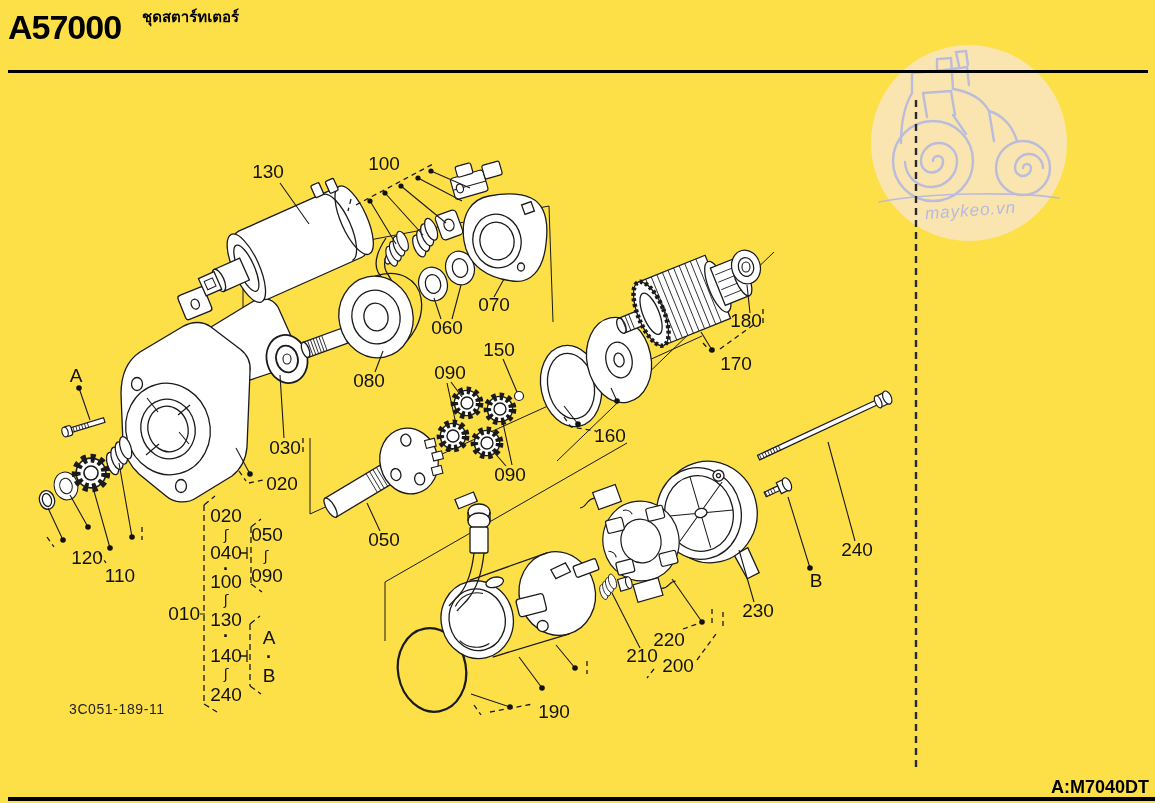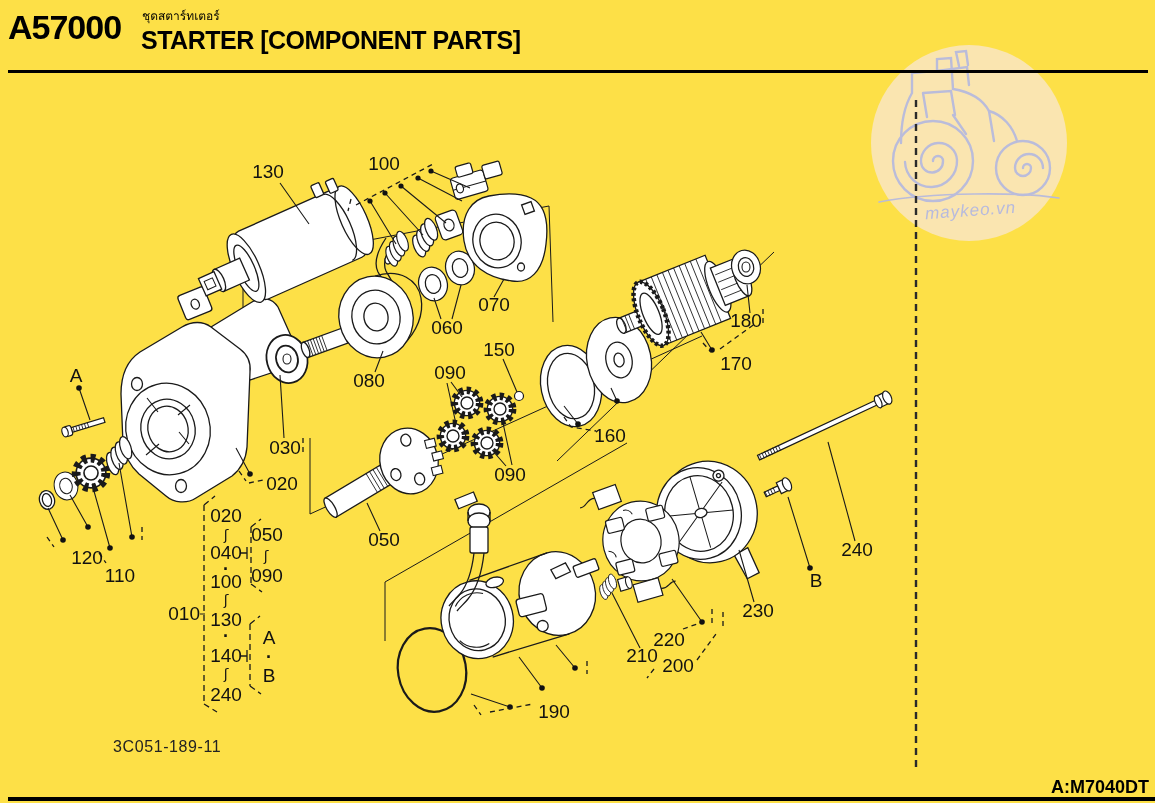--- a/index.html
+++ b/index.html
@@ -1,43 +1,42 @@
 <!DOCTYPE html>
 <html><head>
 <meta charset="utf-8">
 <style>
   html,body{margin:0;padding:0;background:#fff;}
   .page{position:relative;width:1155px;height:803px;background:#fde047;overflow:hidden;
         font-family:"Liberation Sans","DejaVu Sans",sans-serif;color:#000;}
   .hdr-code{position:absolute;left:8px;top:8px;font-size:34px;font-weight:bold;letter-spacing:-1px;}
-  .hdr-thai{position:absolute;left:142px;top:8px;font-size:12px;font-weight:normal;line-height:17px;}
+  .hdr-thai{position:absolute;left:142px;top:8px;font-size:15px;font-weight:bold;line-height:17px;}
   .hdr-en{position:absolute;left:141px;top:26px;font-size:25px;font-weight:bold;letter-spacing:-0.5px;}
   .rule-top{position:absolute;left:8px;right:7px;top:70px;height:3px;background:#000;z-index:3;}
   .rule-bottom{position:absolute;left:8px;right:0px;top:797px;height:4px;background:#000;z-index:3;}
   .footer-model{position:absolute;right:6px;top:777px;font-size:18px;z-index:3;font-weight:bold;}
-  .fig-code{position:absolute;left:69px;top:738px;font-size:16px;letter-spacing:0.6px;z-index:3;color:#222;margin-left:44px;}
+  .fig-code{position:absolute;left:69px;top:701px;font-size:14px;letter-spacing:0.6px;z-index:3;color:#222;}
   .watermark{position:absolute;left:871px;top:45px;width:196px;height:196px;border-radius:50%;
              background:#fae5b0;z-index:1;}
   .wm-text{position:absolute;left:54px;top:156px;font-size:17px;font-style:italic;
            color:#b7badd;transform:rotate(-4deg);letter-spacing:1px;}
   svg.diagram{position:absolute;left:0;top:0;z-index:2;}
   svg text{font-family:"Liberation Sans","DejaVu Sans",sans-serif;fill:#111;}
   .callout{font-size:19px;}
   .legend-num{font-size:19px;}
   .legend-sq{font-size:14px;font-family:"DejaVu Sans",sans-serif;}
   .legend-dot{font-size:18px;font-weight:bold;}
 </style>
 </head>
 <body>
 
 <div class="page">
 
   <div class="hdr-code">A57000</div>
   <div class="hdr-thai">ชุดสตาร์ทเตอร์</div>
-  <div class="hdr-en">STARTER [COMPONENT PARTS]</div>
   <div class="rule-top"></div>
 
   <div class="watermark">
     <svg width="196" height="196" viewBox="0 0 196 196">
       <g fill="none" stroke="#b7badd" stroke-width="2.4" stroke-linecap="round" opacity="0.95">
         <circle cx="62" cy="116" r="40"></circle>
         <path d="M62,116 a5,5 0 1 1 10,0 a11,11 0 1 1 -22,1 a18,18 0 1 1 36,-2 a26,26 0 1 1 -52,2"></path>
         <circle cx="152" cy="123" r="27"></circle>
         <path d="M152,123 a4,4 0 1 1 8,0 a8,8 0 1 1 -16,0 a14,14 0 1 1 28,0"></path>
         <path d="M30,98 C30,76 34,60 41,48 L41,28 L66,26 L66,14 L80,13 L82,44 C100,47 112,55 118,66 L123,96"></path>

